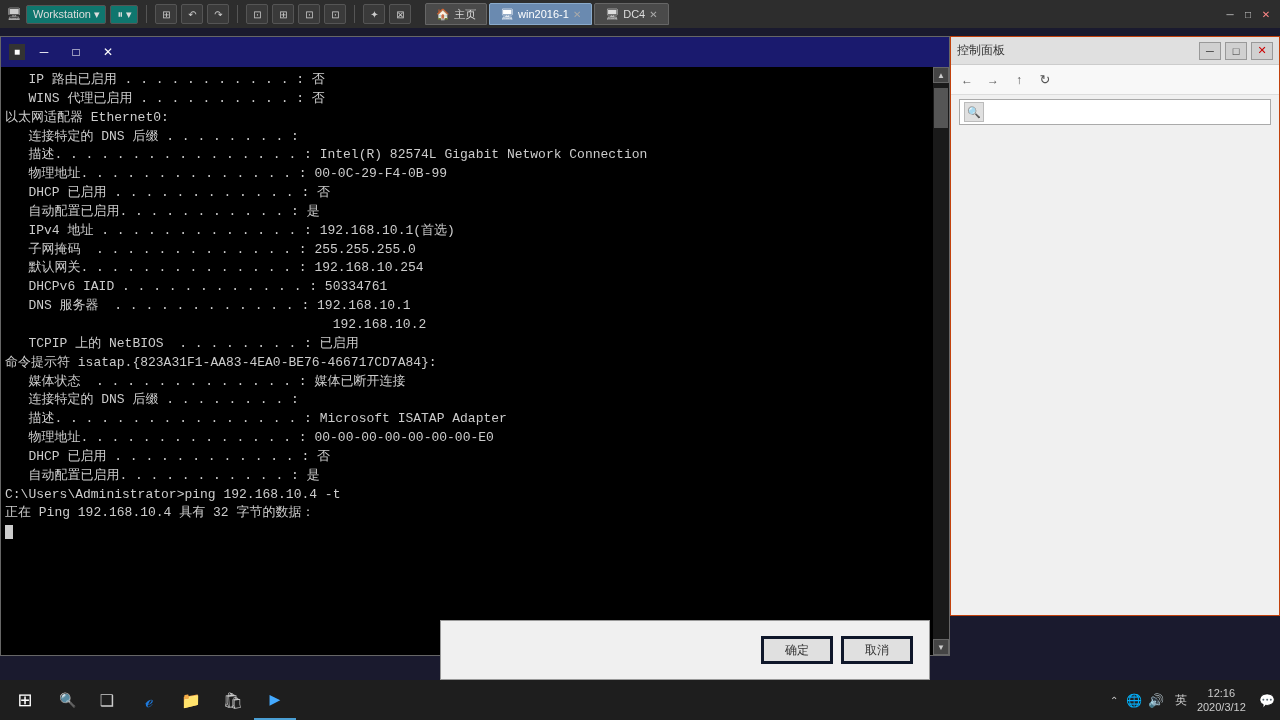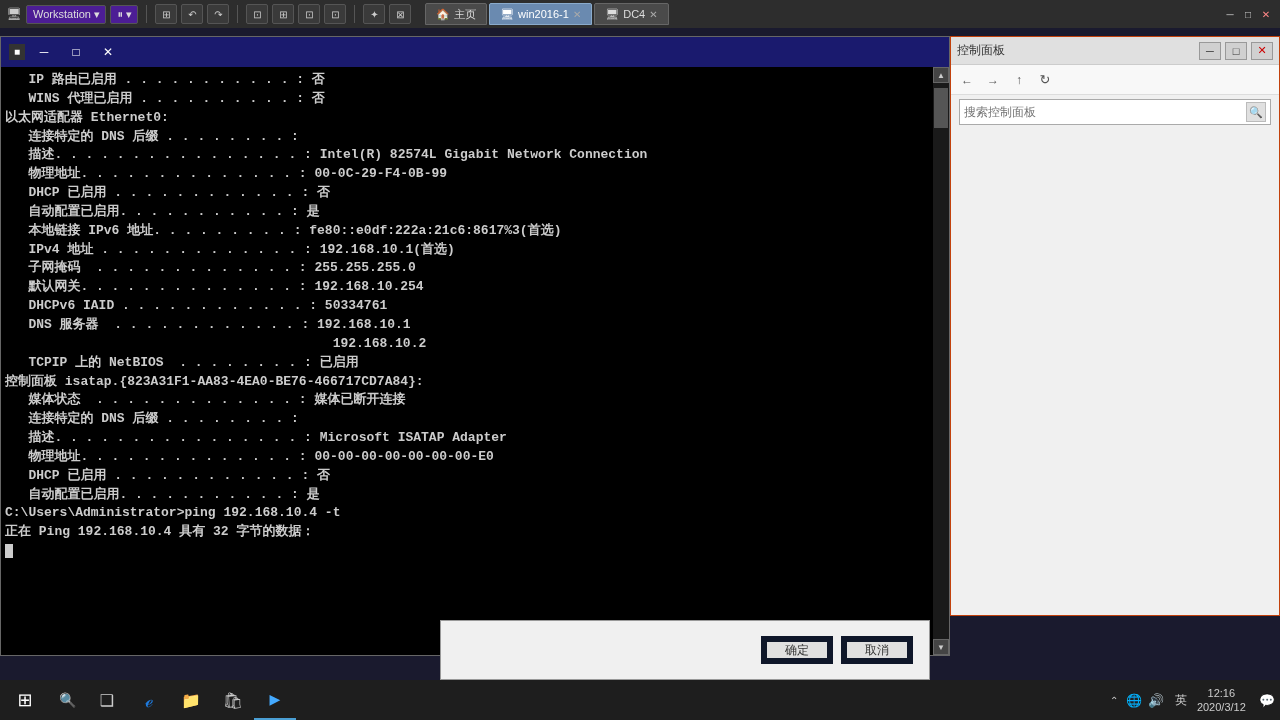--- a/index.html
+++ b/index.html
@@ -33,21 +33,21 @@
       width: 16px;
       height: 16px;
       display: inline-flex;
       align-items: center;
       justify-content: center;
       color: #ccc;
       font-size: 12px;
     }
     .tb-btn {
       padding: 2px 6px;
-      background: #4c1d95;
+      background: #0f766e;
       border: 1px solid #555;
       border-radius: 2px;
       color: #ddd;
       font-size: 11px;
       cursor: pointer;
       display: flex;
       align-items: center;
       gap: 3px;
     }
     .tb-separator {
@@ -218,21 +218,20 @@
 
     #cmd-text-area {
       padding: 4px 20px 4px 4px;
       color: #ccc;
       font-family: 'Courier New', monospace;
       font-size: 13px;
       line-height: 1.4;
       background: #000;
       height: 100%;
       overflow: hidden;
-      font-weight: bold;
     }
     #cmd-text-area .line {
       white-space: pre;
       font-size: 13px;
       line-height: 1.45;
     }
     .cursor-line::after {
       content: '';
       display: inline-block;
       width: 8px;
@@ -411,21 +410,21 @@
       align-items: center;
       justify-content: flex-end;
       padding: 0 16px;
       gap: 8px;
       z-index: 50;
     }
     .dialog-btn {
       width: 72px;
       height: 28px;
       background: #e0e0e0;
-      border: 6px solid #0f172a;
+      border: 3px solid #0f172a;
       display: flex;
       align-items: center;
       justify-content: center;
       font-size: 12px;
       cursor: pointer;
       color: #333;
     }
 
     
     .tray-expand {
@@ -499,30 +498,29 @@
       <div class="line">   IP 路由已启用 . . . . . . . . . . . : 否</div>
           <div class="line">   WINS 代理已启用 . . . . . . . . . . : 否</div>
           <div class="line"></div>
           <div class="line">以太网适配器 Ethernet0:</div>
           <div class="line"></div>
           <div class="line">   连接特定的 DNS 后缀 . . . . . . . . :</div>
           <div class="line">   描述. . . . . . . . . . . . . . . . : Intel(R) 82574L Gigabit Network Connection</div>
           <div class="line">   物理地址. . . . . . . . . . . . . . : 00-0C-29-F4-0B-99</div>
           <div class="line">   DHCP 已启用 . . . . . . . . . . . . : 否</div>
           <div class="line">   自动配置已启用. . . . . . . . . . . : 是</div>
-          <div class="line">   本地链接 IPv6 地址. . . . . . . . . : fe80::e0df:222a:21c6:8617%3(首选)</div>
           <div class="line">   IPv4 地址 . . . . . . . . . . . . . : 192.168.10.1(首选)</div>
           <div class="line">   子网掩码  . . . . . . . . . . . . . : 255.255.255.0</div>
           <div class="line">   默认网关. . . . . . . . . . . . . . : 192.168.10.254</div>
           <div class="line">   DHCPv6 IAID . . . . . . . . . . . . : 50334761</div>
           <div class="line">   DNS 服务器  . . . . . . . . . . . . : 192.168.10.1</div>
           <div class="line">                                          192.168.10.2</div>
           <div class="line">   TCPIP 上的 NetBIOS  . . . . . . . . : 已启用</div>
           <div class="line"></div>
-          <div class="line">控制面板 isatap.{823A31F1-AA83-4EA0-BE76-466717CD7A84}:</div>
+          <div class="line">命令提示符 isatap.{823A31F1-AA83-4EA0-BE76-466717CD7A84}:</div>
           <div class="line"></div>
           <div class="line">   媒体状态  . . . . . . . . . . . . . : 媒体已断开连接</div>
           <div class="line">   连接特定的 DNS 后缀 . . . . . . . . :</div>
           <div class="line">   描述. . . . . . . . . . . . . . . . : Microsoft ISATAP Adapter</div>
           <div class="line">   物理地址. . . . . . . . . . . . . . : 00-00-00-00-00-00-00-E0</div>
           <div class="line">   DHCP 已启用 . . . . . . . . . . . . : 否</div>
           <div class="line">   自动配置已启用. . . . . . . . . . . : 是</div>
           <div class="line"></div>
           <div class="line">C:\Users\Administrator&gt;ping 192.168.10.4 -t</div>
           <div class="line"></div>
@@ -546,21 +544,20 @@
       <div class="rp-win-btn">□</div>
       <div class="rp-win-btn" style="color:#c00;">✕</div>
     </div>
     <div id="right-panel-toolbar">
       <div class="rp-tb-btn">←</div>
       <div class="rp-tb-btn">→</div>
       <div class="rp-tb-btn">↑</div>
       <div class="rp-tb-btn" style="font-size:13px;">↻</div>
     </div>
     <div id="search-bar">
-      <input type="text" style="font-size: 12px;" placeholder="搜索控制面板">
       <div class="search-icon-btn">
         <span>🔍</span>
       </div>
     </div>
   </div>
 
 </div>
 
 <div id="dialog-area">
   <div class="dialog-btn">确定</div>

